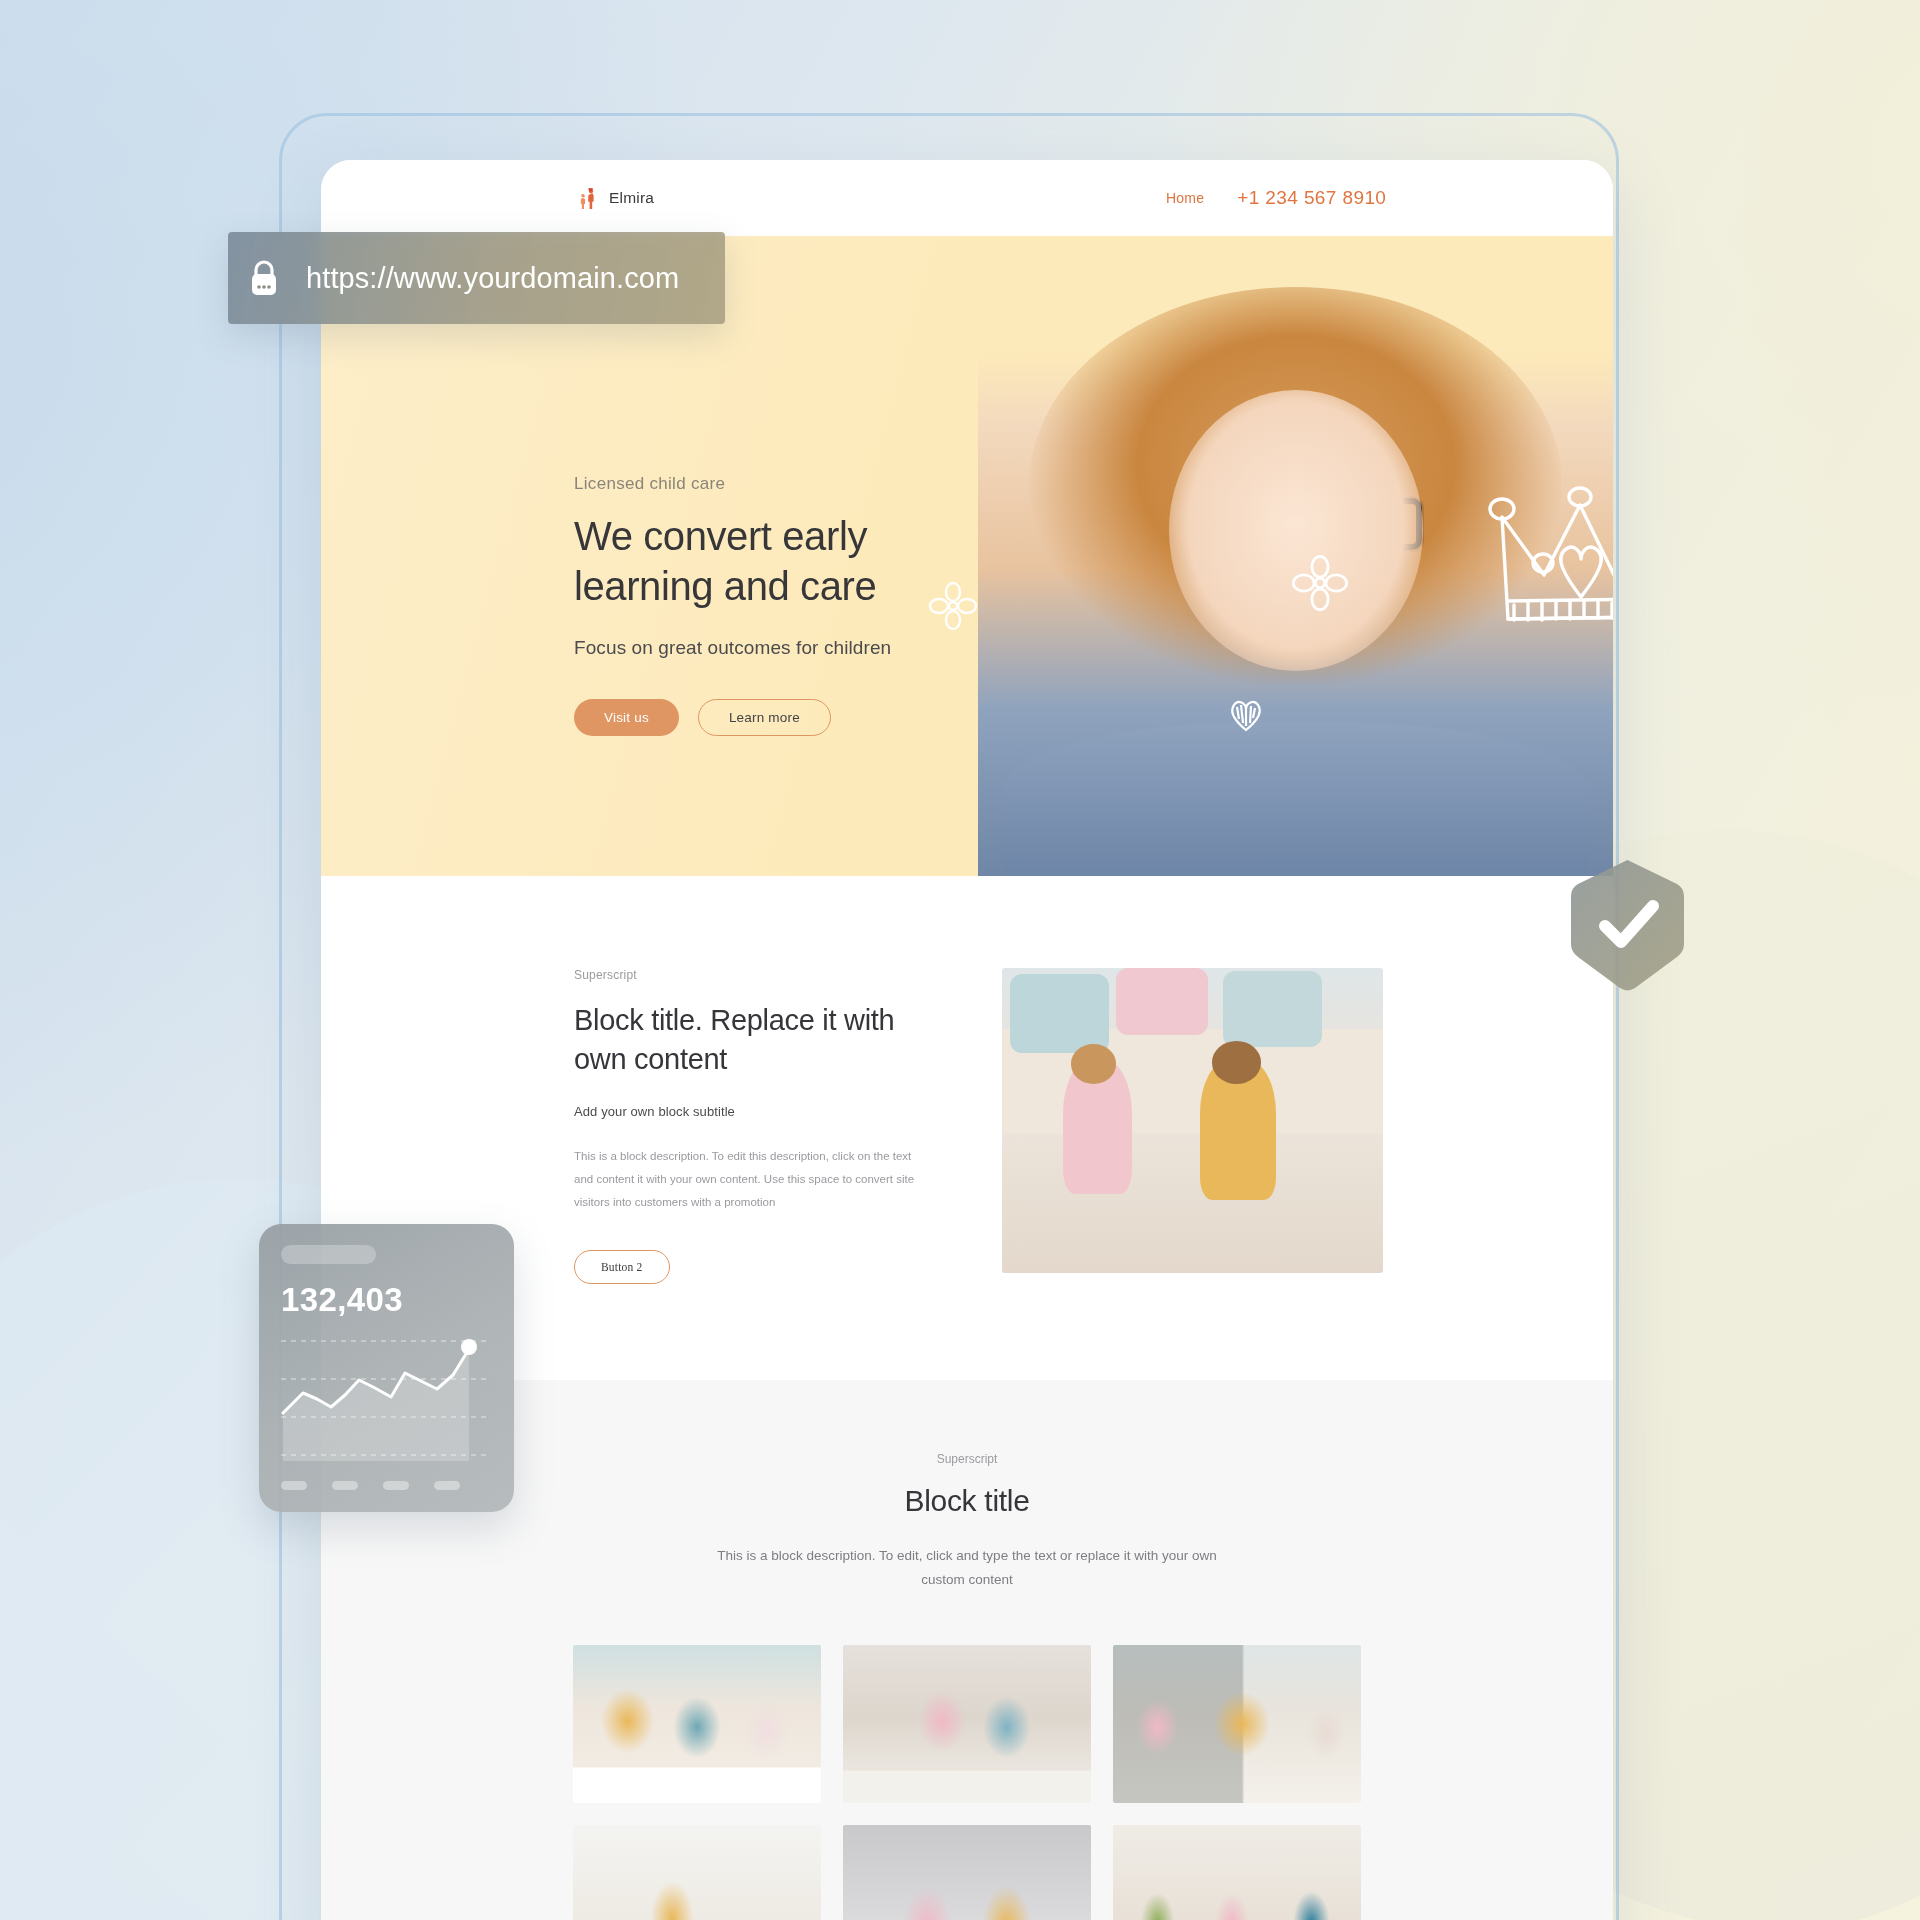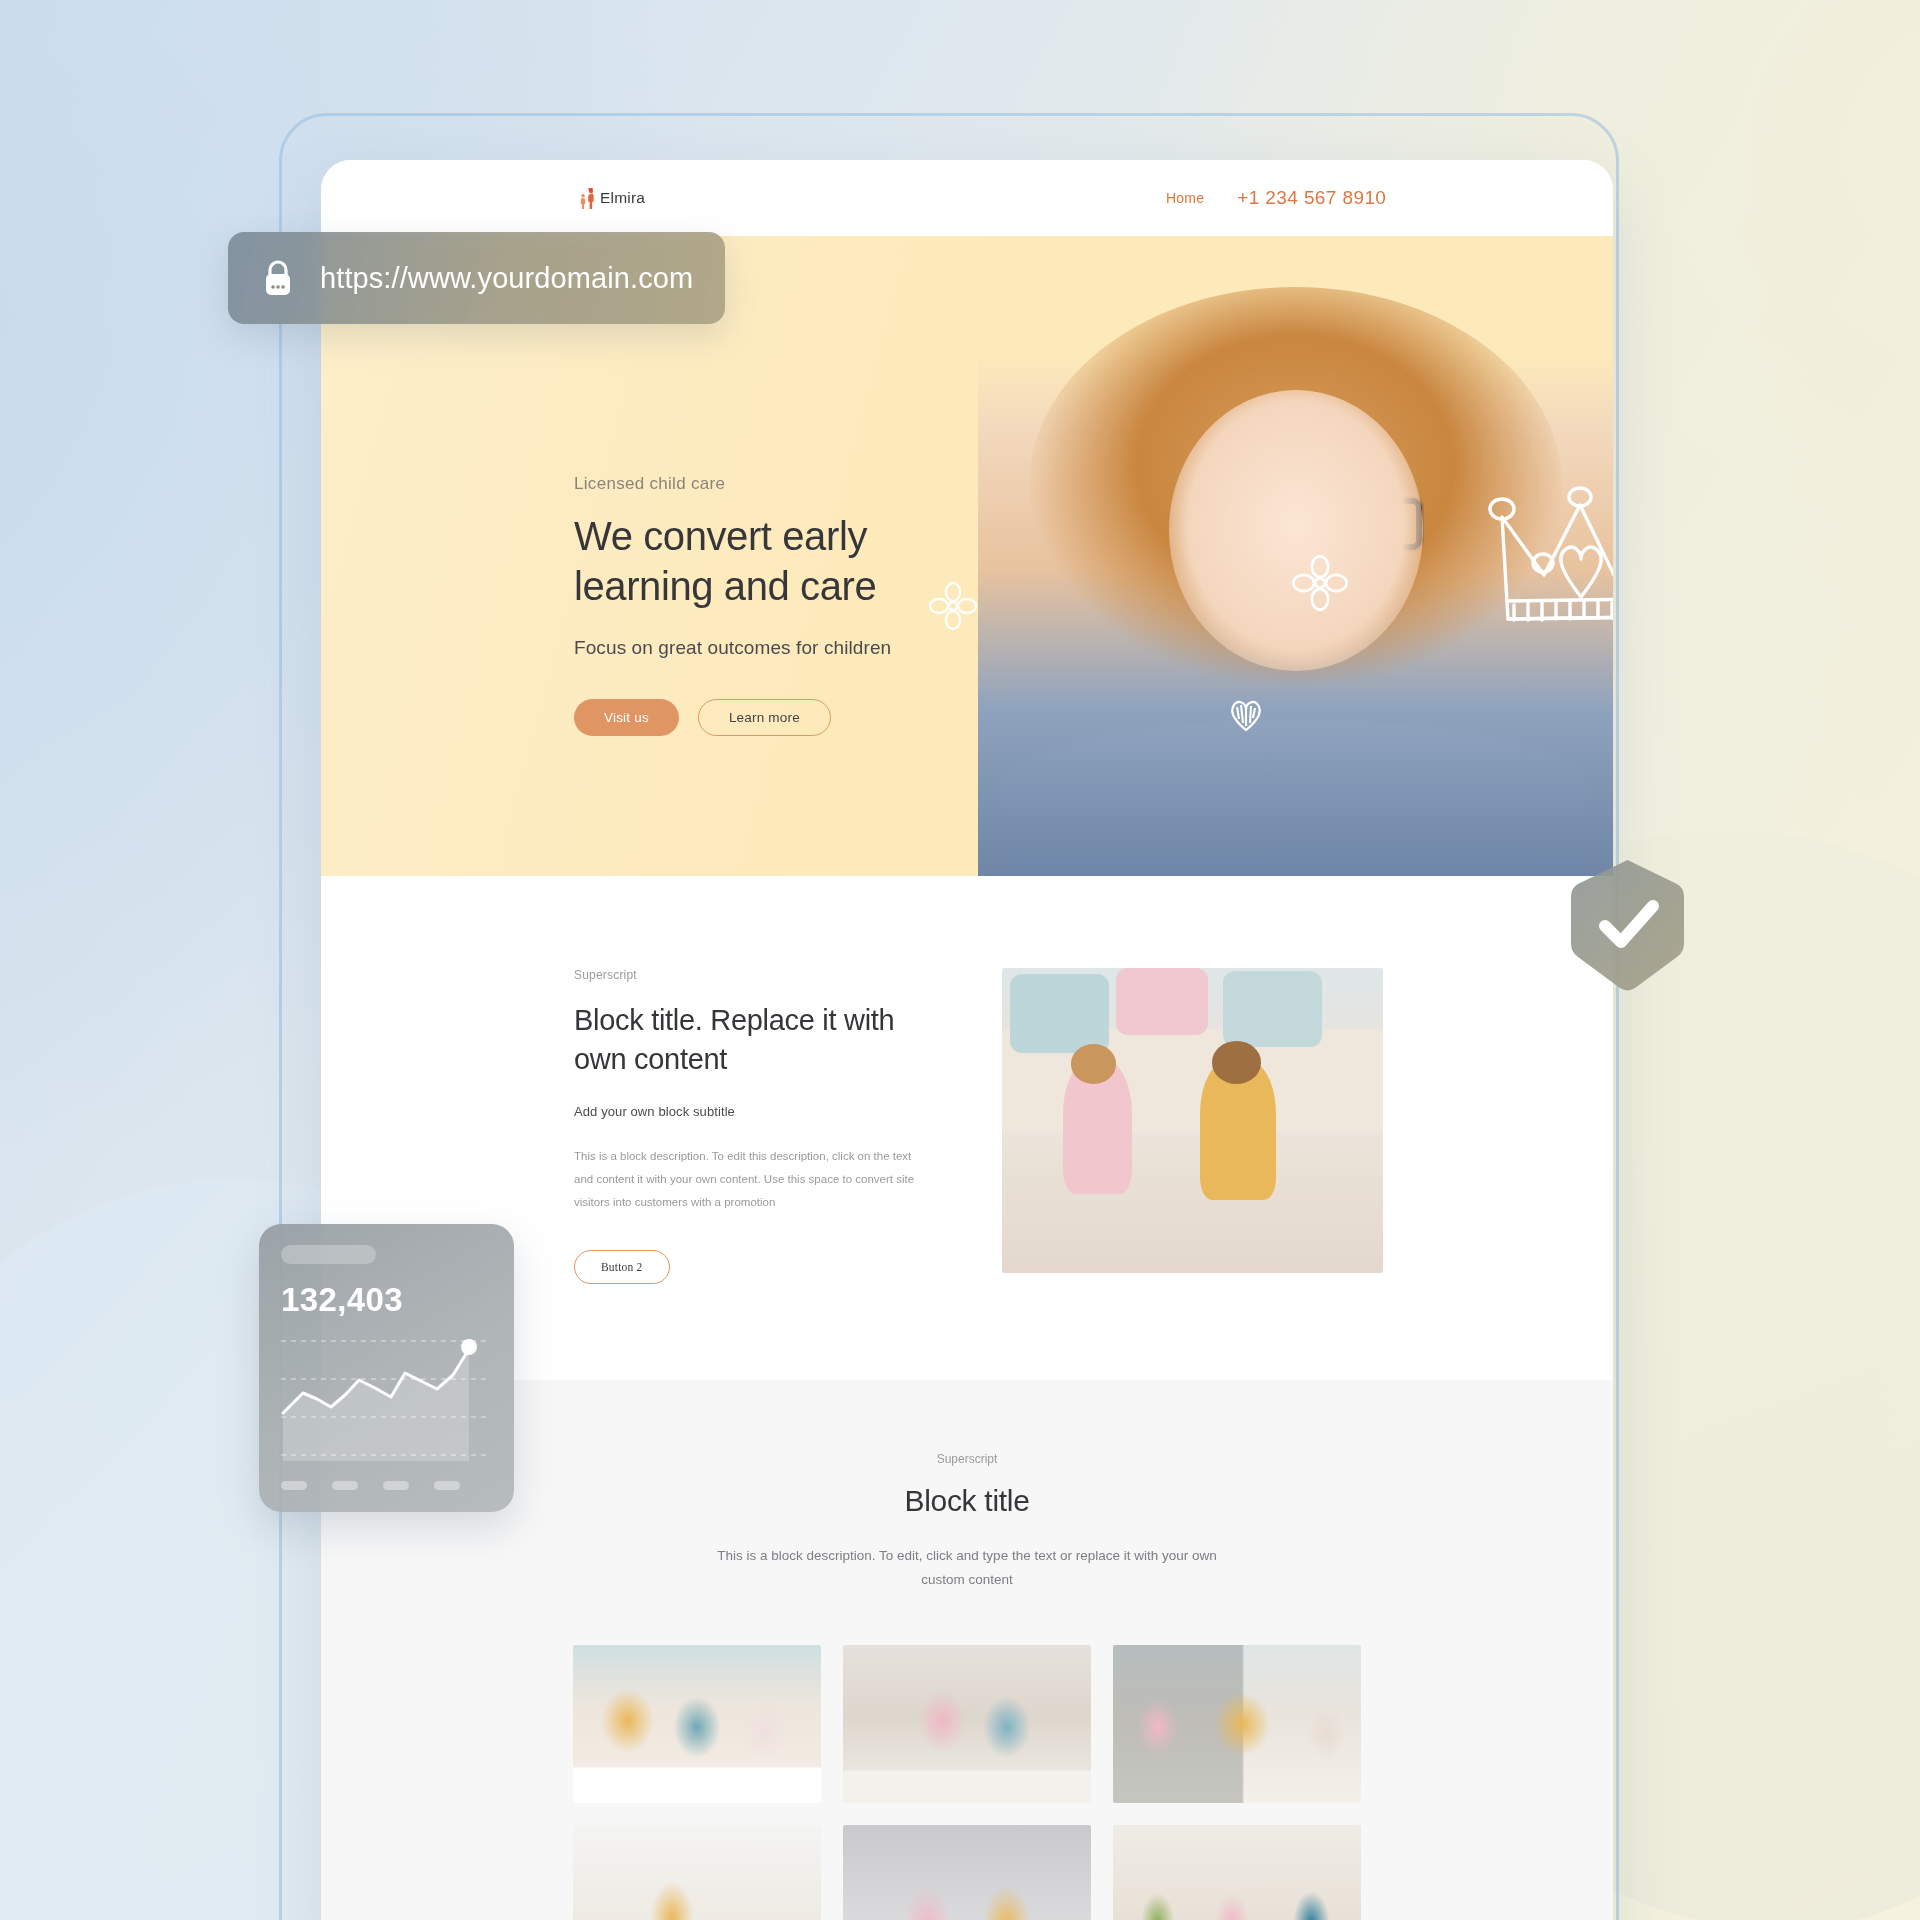--- a/index.html
+++ b/index.html
@@ -50,21 +50,21 @@
     overflow:hidden;
     box-shadow:0 24px 70px rgba(90,120,150,.16);
   }
 
   
   .site-header {
     height:76px; background:#fff;
     display:flex; align-items:center;
     position:relative;
   }
-  .brand { position:absolute; left:253px; display:flex; align-items:center; gap:0; }
+  .brand { position:absolute; left:253px; display:flex; align-items:center; gap:9px; }
   .brand-mark { width:26px; height:26px; position:relative; }
   .brand-name { font-size:15.5px; color:#3b3b3f; letter-spacing:.2px; }
   .nav { position:absolute; left:845px; display:flex; align-items:center; gap:33px; }
   .nav-link { font-size:14px; color:#e0753f; letter-spacing:.2px; }
   .nav-phone { font-size:19px; color:#e0753f; letter-spacing:.4px; }
 
   
   .hero {
     position:relative; height:640px;
     background:linear-gradient(105deg,#fdeec9 0%,#fdeaba 48%,#fde9b8 100%);
@@ -152,24 +152,24 @@
   .b3-title { font-size:30px; color:#35353a; font-weight:400; letter-spacing:-.3px; margin-bottom:26px; }
   .b3-desc { font-size:13.5px; line-height:1.75; color:#7d7d83; width:500px; margin:0 auto; }
   .gallery { display:grid; grid-template-columns:repeat(3,248px); gap:22px; justify-content:center; }
   .gcell { height:158px; border-radius:2px; overflow:hidden; position:relative; }
   .gcell.tall { height:180px; }
   .ph { position:absolute; inset:0; }
 
   
   .url-pill {
     position:absolute; left:228px; top:232px; width:497px; height:92px;
-    border-radius:16px;
+    border-radius:4px;
     background:linear-gradient(100deg, rgba(118,134,148,.86) 0%, rgba(150,147,129,.84) 55%, rgba(160,152,124,.82) 100%);
     backdrop-filter:blur(6px);
-    display:flex; align-items:center; gap:26px; padding-left:34px;
+    display:flex; align-items:center; gap:26px; padding-left:20px;
     box-shadow:0 12px 34px rgba(80,100,120,.18);
   }
   .lock-icon { width:32px; height:38px; position:relative; flex:none; }
   .url-text { color:#fff; font-size:29px; letter-spacing:.1px; }
 
   
   .stats-card {
     position:absolute; left:259px; top:1224px; width:255px; height:288px;
     border-radius:22px;
     background:linear-gradient(150deg, rgba(150,158,163,.93) 0%, rgba(168,174,176,.92) 50%, rgba(176,181,183,.9) 100%);

